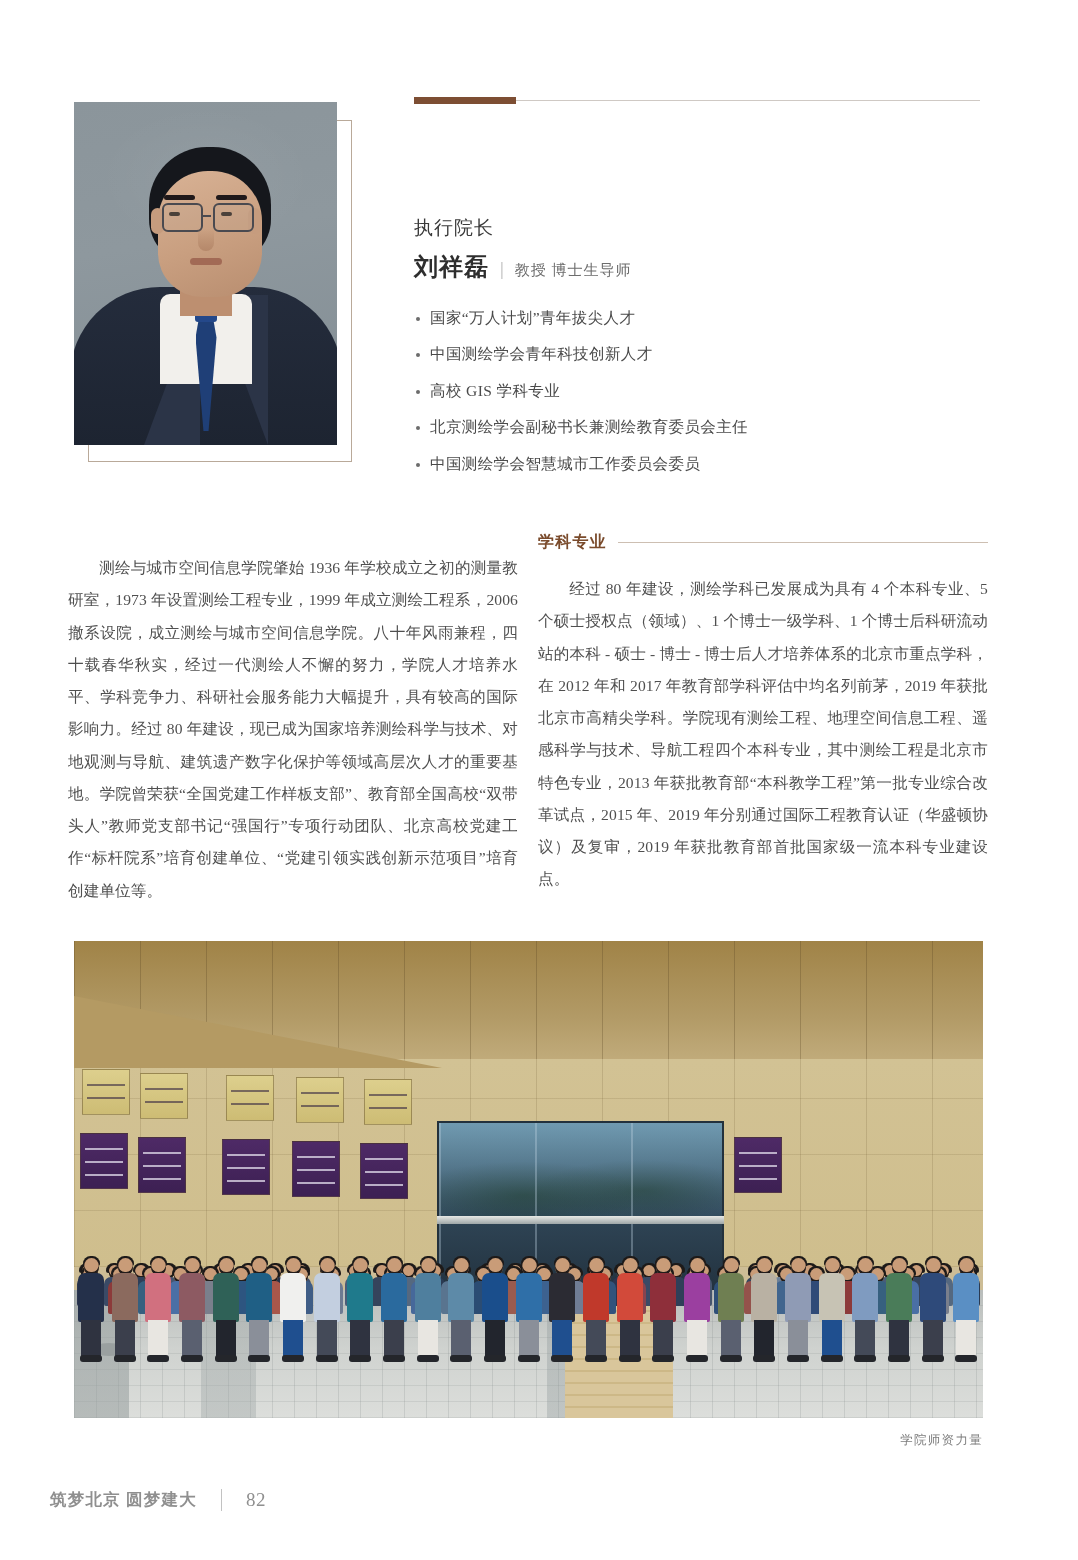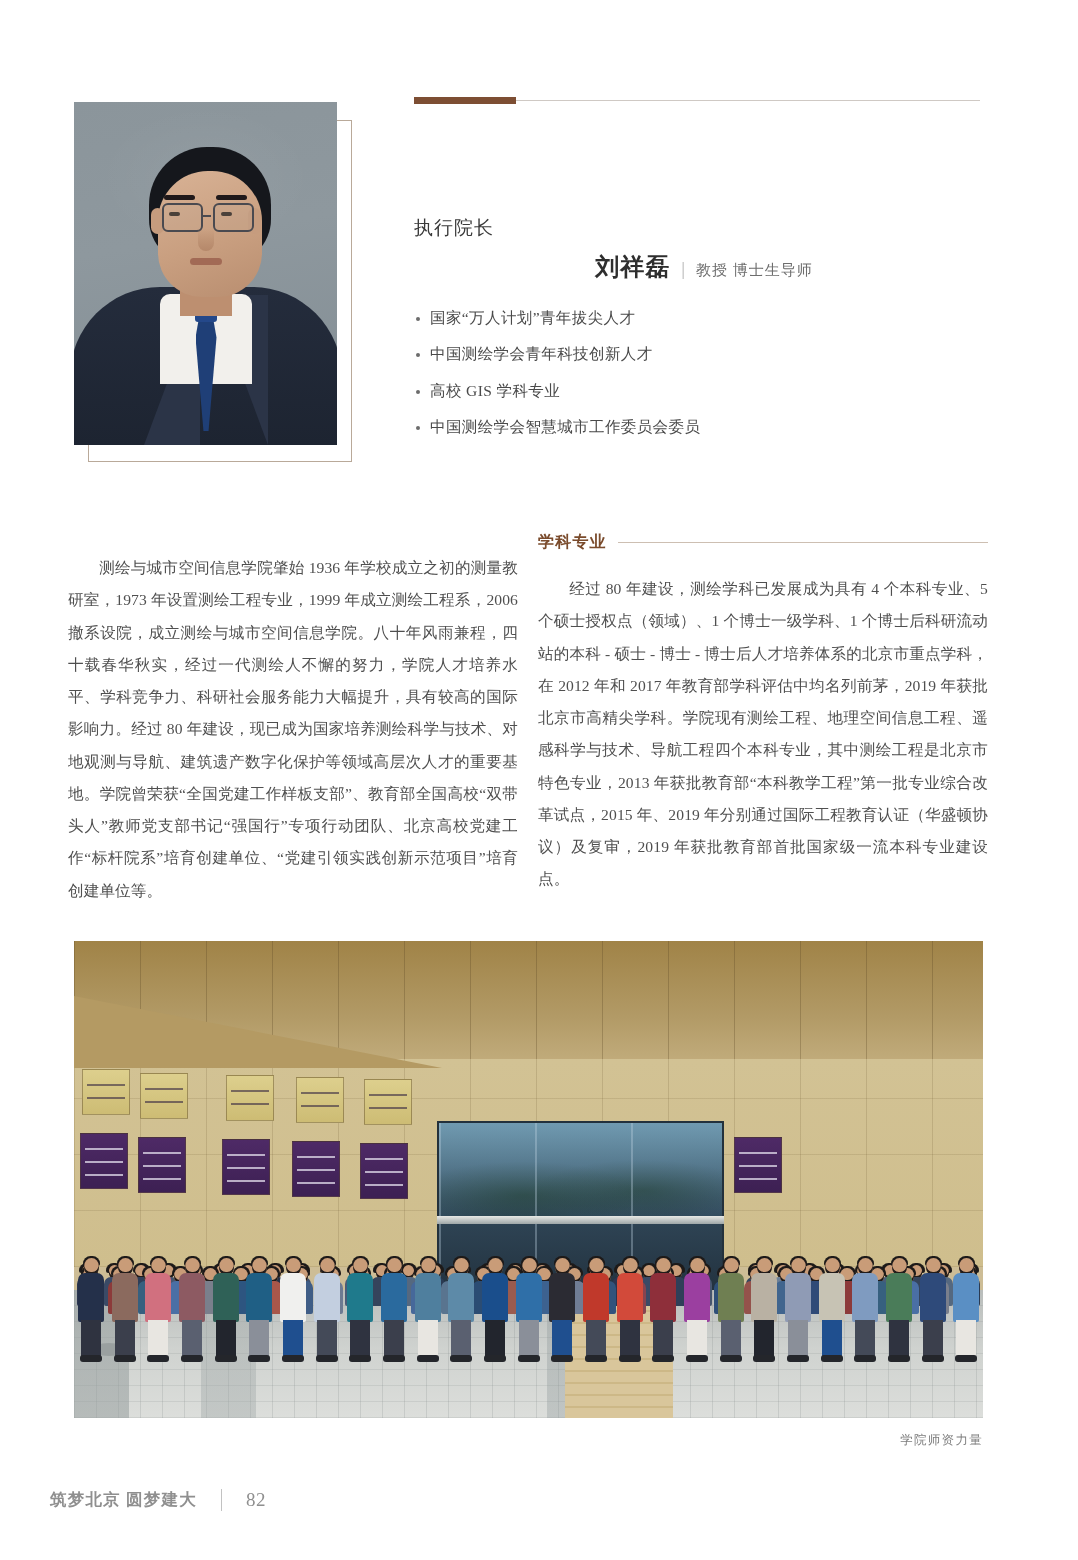--- a/index.html
+++ b/index.html
@@ -193,21 +193,20 @@
   .role {
     font-size: 19px;
     color: #3a3a3a;
     letter-spacing: 1px;
     line-height: 1.5;
   }
   .name-line {
     display: flex;
     align-items: baseline;
     margin-top: 8px;
-    justify-content: center;
   }
   .person-name {
     font-size: 24px;
     font-weight: bold;
     color: #2e2e2e;
     letter-spacing: 1px;
   }
   .name-sep {
     margin: 0 11px;
     color: #b5b5b5;
@@ -516,20 +515,21 @@
     <div class="role">执行院长</div>
     <div class="name-line">
       <span class="person-name">刘祥磊</span>
       <span class="name-sep">|</span>
       <span class="person-titles">教授  博士生导师</span>
     </div>
     <ul class="honors">
       <li>国家“万人计划”青年拔尖人才</li>
       <li>中国测绘学会青年科技创新人才</li>
       <li>高校 GIS 学科专业</li>
+      <li>北京测绘学会副秘书长兼测绘教育委员会主任</li>
       <li>中国测绘学会智慧城市工作委员会委员</li>
     </ul>
   </div>
 
   <div class="col col-left">
     <p class="body-text">测绘与城市空间信息学院肇始 1936 年学校成立之初的测量教研室，1973 年设置测绘工程专业，1999 年成立测绘工程系，2006 撤系设院，成立测绘与城市空间信息学院。八十年风雨兼程，四十载春华秋实，经过一代测绘人不懈的努力，学院人才培养水平、学科竞争力、科研社会服务能力大幅提升，具有较高的国际影响力。经过 80 年建设，现已成为国家培养测绘科学与技术、对地观测与导航、建筑遗产数字化保护等领域高层次人才的重要基地。学院曾荣获“全国党建工作样板支部”、教育部全国高校“双带头人”教师党支部书记“强国行”专项行动团队、北京高校党建工作“标杆院系”培育创建单位、“党建引领实践创新示范项目”培育创建单位等。</p>
   </div>
 
   <div class="col col-right">
     <div class="sec-head">

